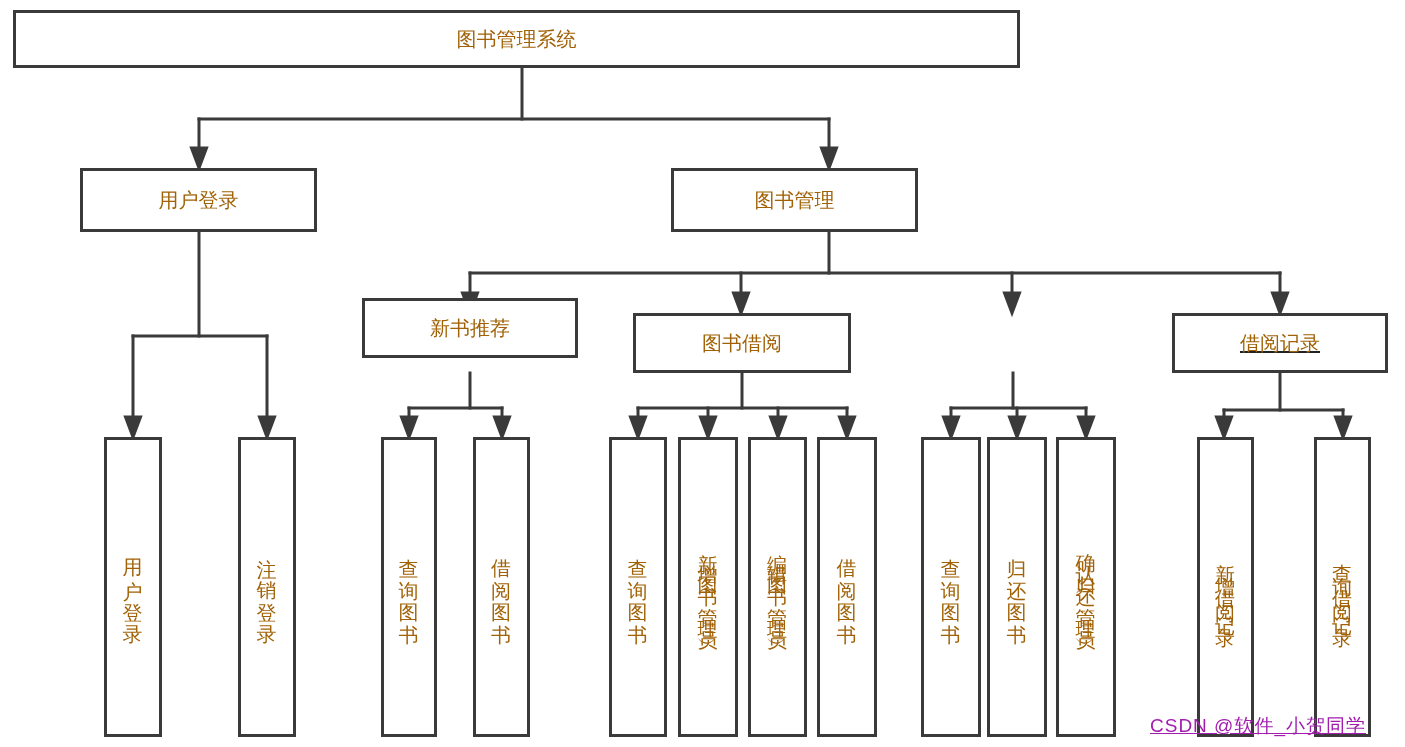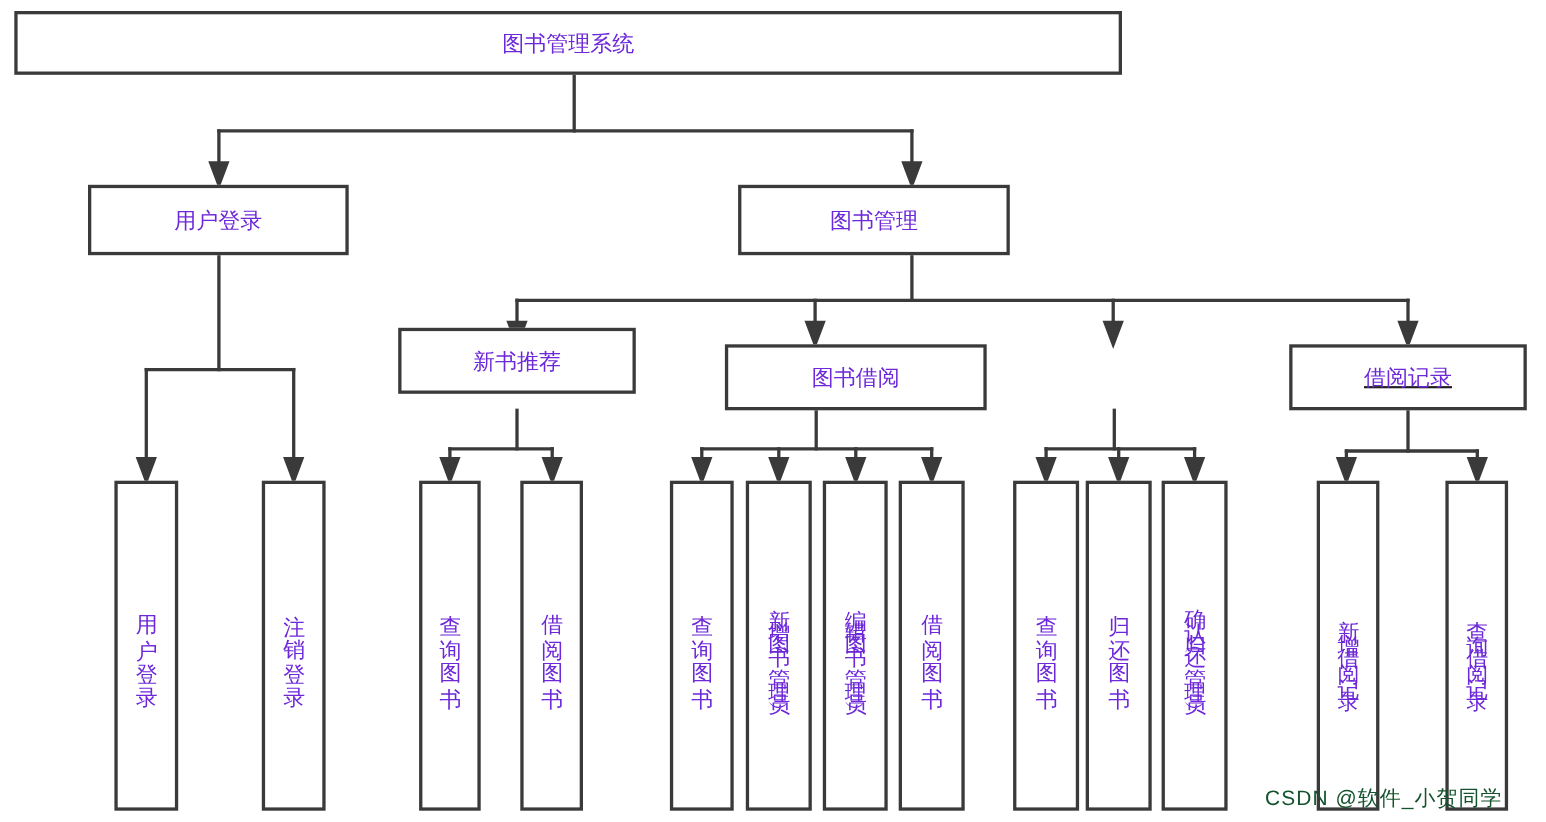--- a/index.html
+++ b/index.html
@@ -5,30 +5,30 @@
   html,body{margin:0;padding:0;background:#ffffff;}
   .canvas{
     position:relative;width:1405px;height:747px;background:#ffffff;overflow:hidden;
     font-family:"Liberation Sans","DejaVu Sans",sans-serif;color:#212121;
   }
   .connectors{position:absolute;left:0;top:0;width:1405px;height:747px;z-index:1;}
   .node{
     position:absolute;box-sizing:border-box;border:3px solid #3a3a3a;background:#ffffff;
     display:flex;align-items:center;justify-content:center;z-index:2;
   }
-  .node .lbl{font-size:20px;color:#6d28d9;white-space:nowrap;}
+  .node .lbl{font-size:20px;color:#a16207;white-space:nowrap;}
   .leaf .lbl{
     writing-mode:vertical-rl;text-orientation:mixed;line-height:1;
   }
   .chars-4 .lbl{letter-spacing:22px;}
   .chars-6 .lbl{letter-spacing:13px;}
   .chars-9 .lbl{letter-spacing:11px;}
   .watermark{
     position:absolute;left:1150px;top:713px;z-index:5;
-    font-size:19px;color:#14532d;letter-spacing:1px;white-space:nowrap;
+    font-size:19px;color:#a21caf;letter-spacing:1px;white-space:nowrap;text-decoration:underline;
   }
 </style>
 </head>
 <body>
 
 <div class="canvas">
 
   <svg class="connectors" viewBox="0 0 1405 747" xmlns="http://www.w3.org/2000/svg">
     <defs>
       <path id="ah" d="M -7.5 -20 L 7.5 -20 L 0 0 Z"></path>
@@ -117,21 +117,21 @@
   <div class="node" style="left:80px;top:168px;width:237px;height:64px;">
     <span class="lbl">用户登录</span>
   </div>
   <div class="node" style="left:671px;top:168px;width:247px;height:64px;">
     <span class="lbl">图书管理</span>
   </div>
 
   <div class="node" style="left:362px;top:298px;width:216px;height:60px;">
     <span class="lbl">新书推荐</span>
   </div>
-  <div class="node" style="left:659px;top:313px;width:238px;height:60px;">
+  <div class="node" style="left:633px;top:313px;width:218px;height:60px;">
     <span class="lbl">图书借阅</span>
   </div>
   <div class="node" style="left:1172px;top:313px;width:216px;height:60px;text-decoration:underline;">
     <span class="lbl">借阅记录</span>
   </div>
 
   <div class="node leaf chars-4" style="left:104px;top:437px;width:58px;height:300px;">
     <span class="lbl">用户登录</span>
   </div>
   <div class="node leaf chars-4" style="left:238px;top:437px;width:58px;height:300px;">

